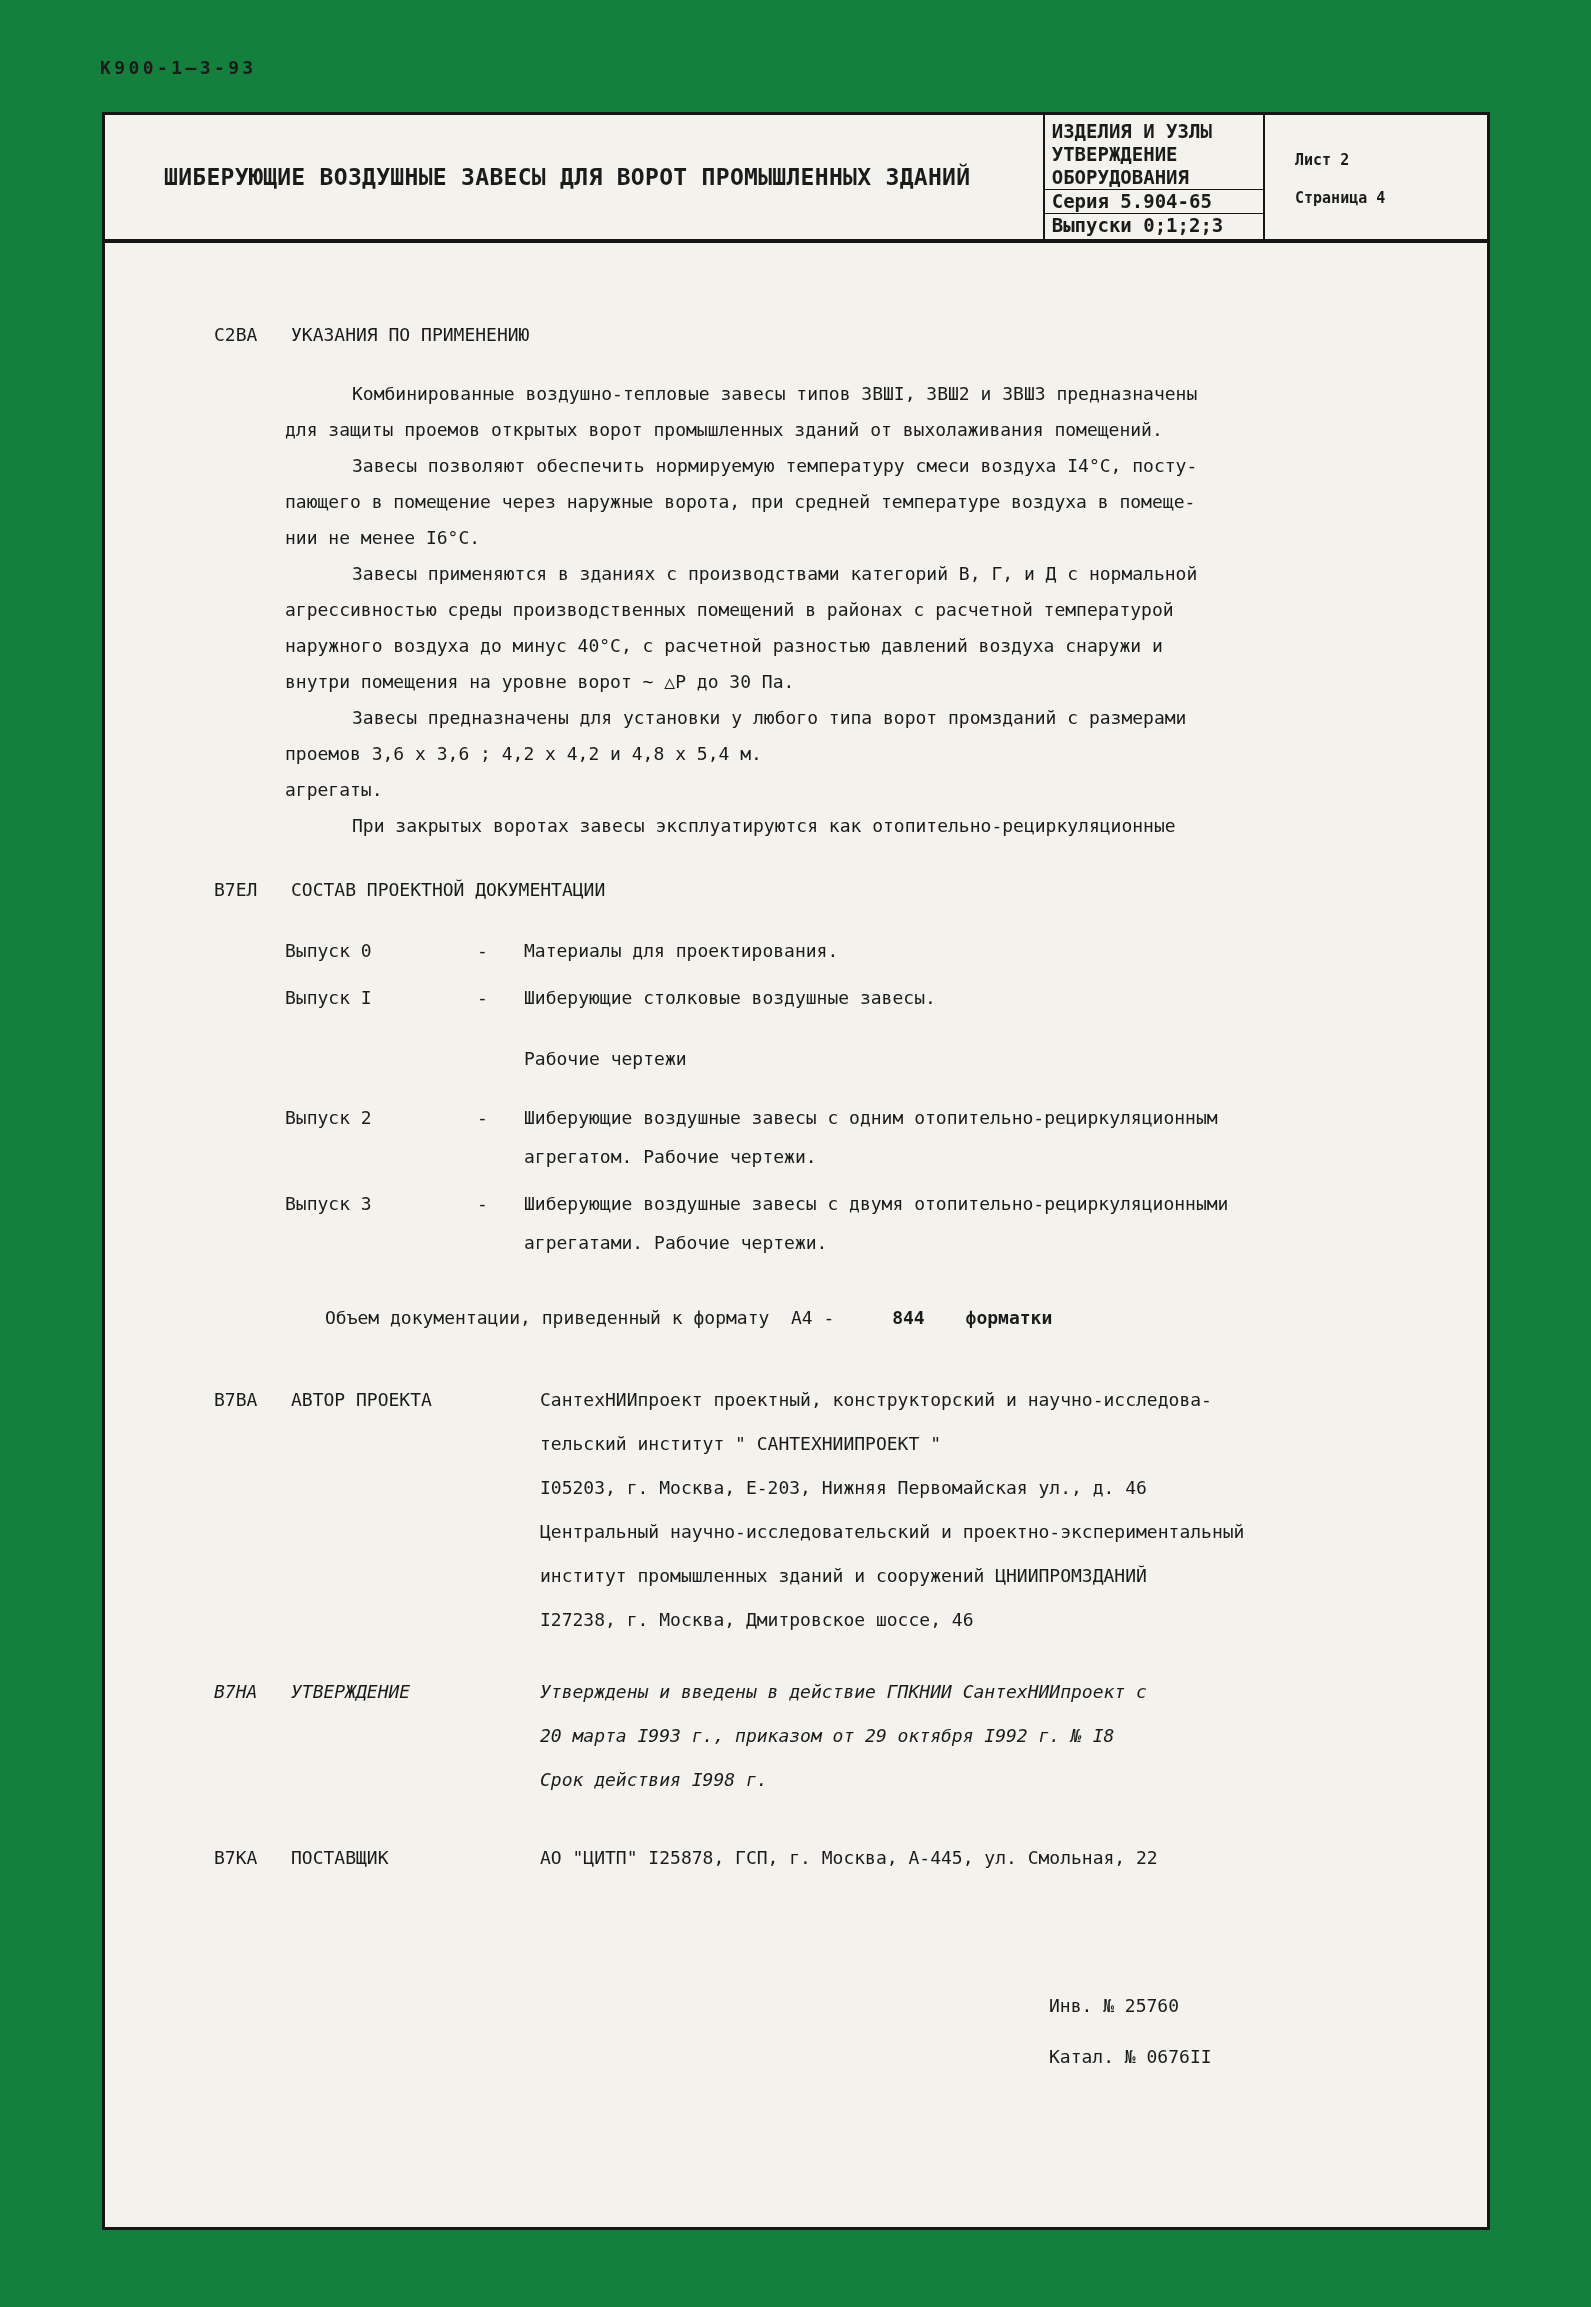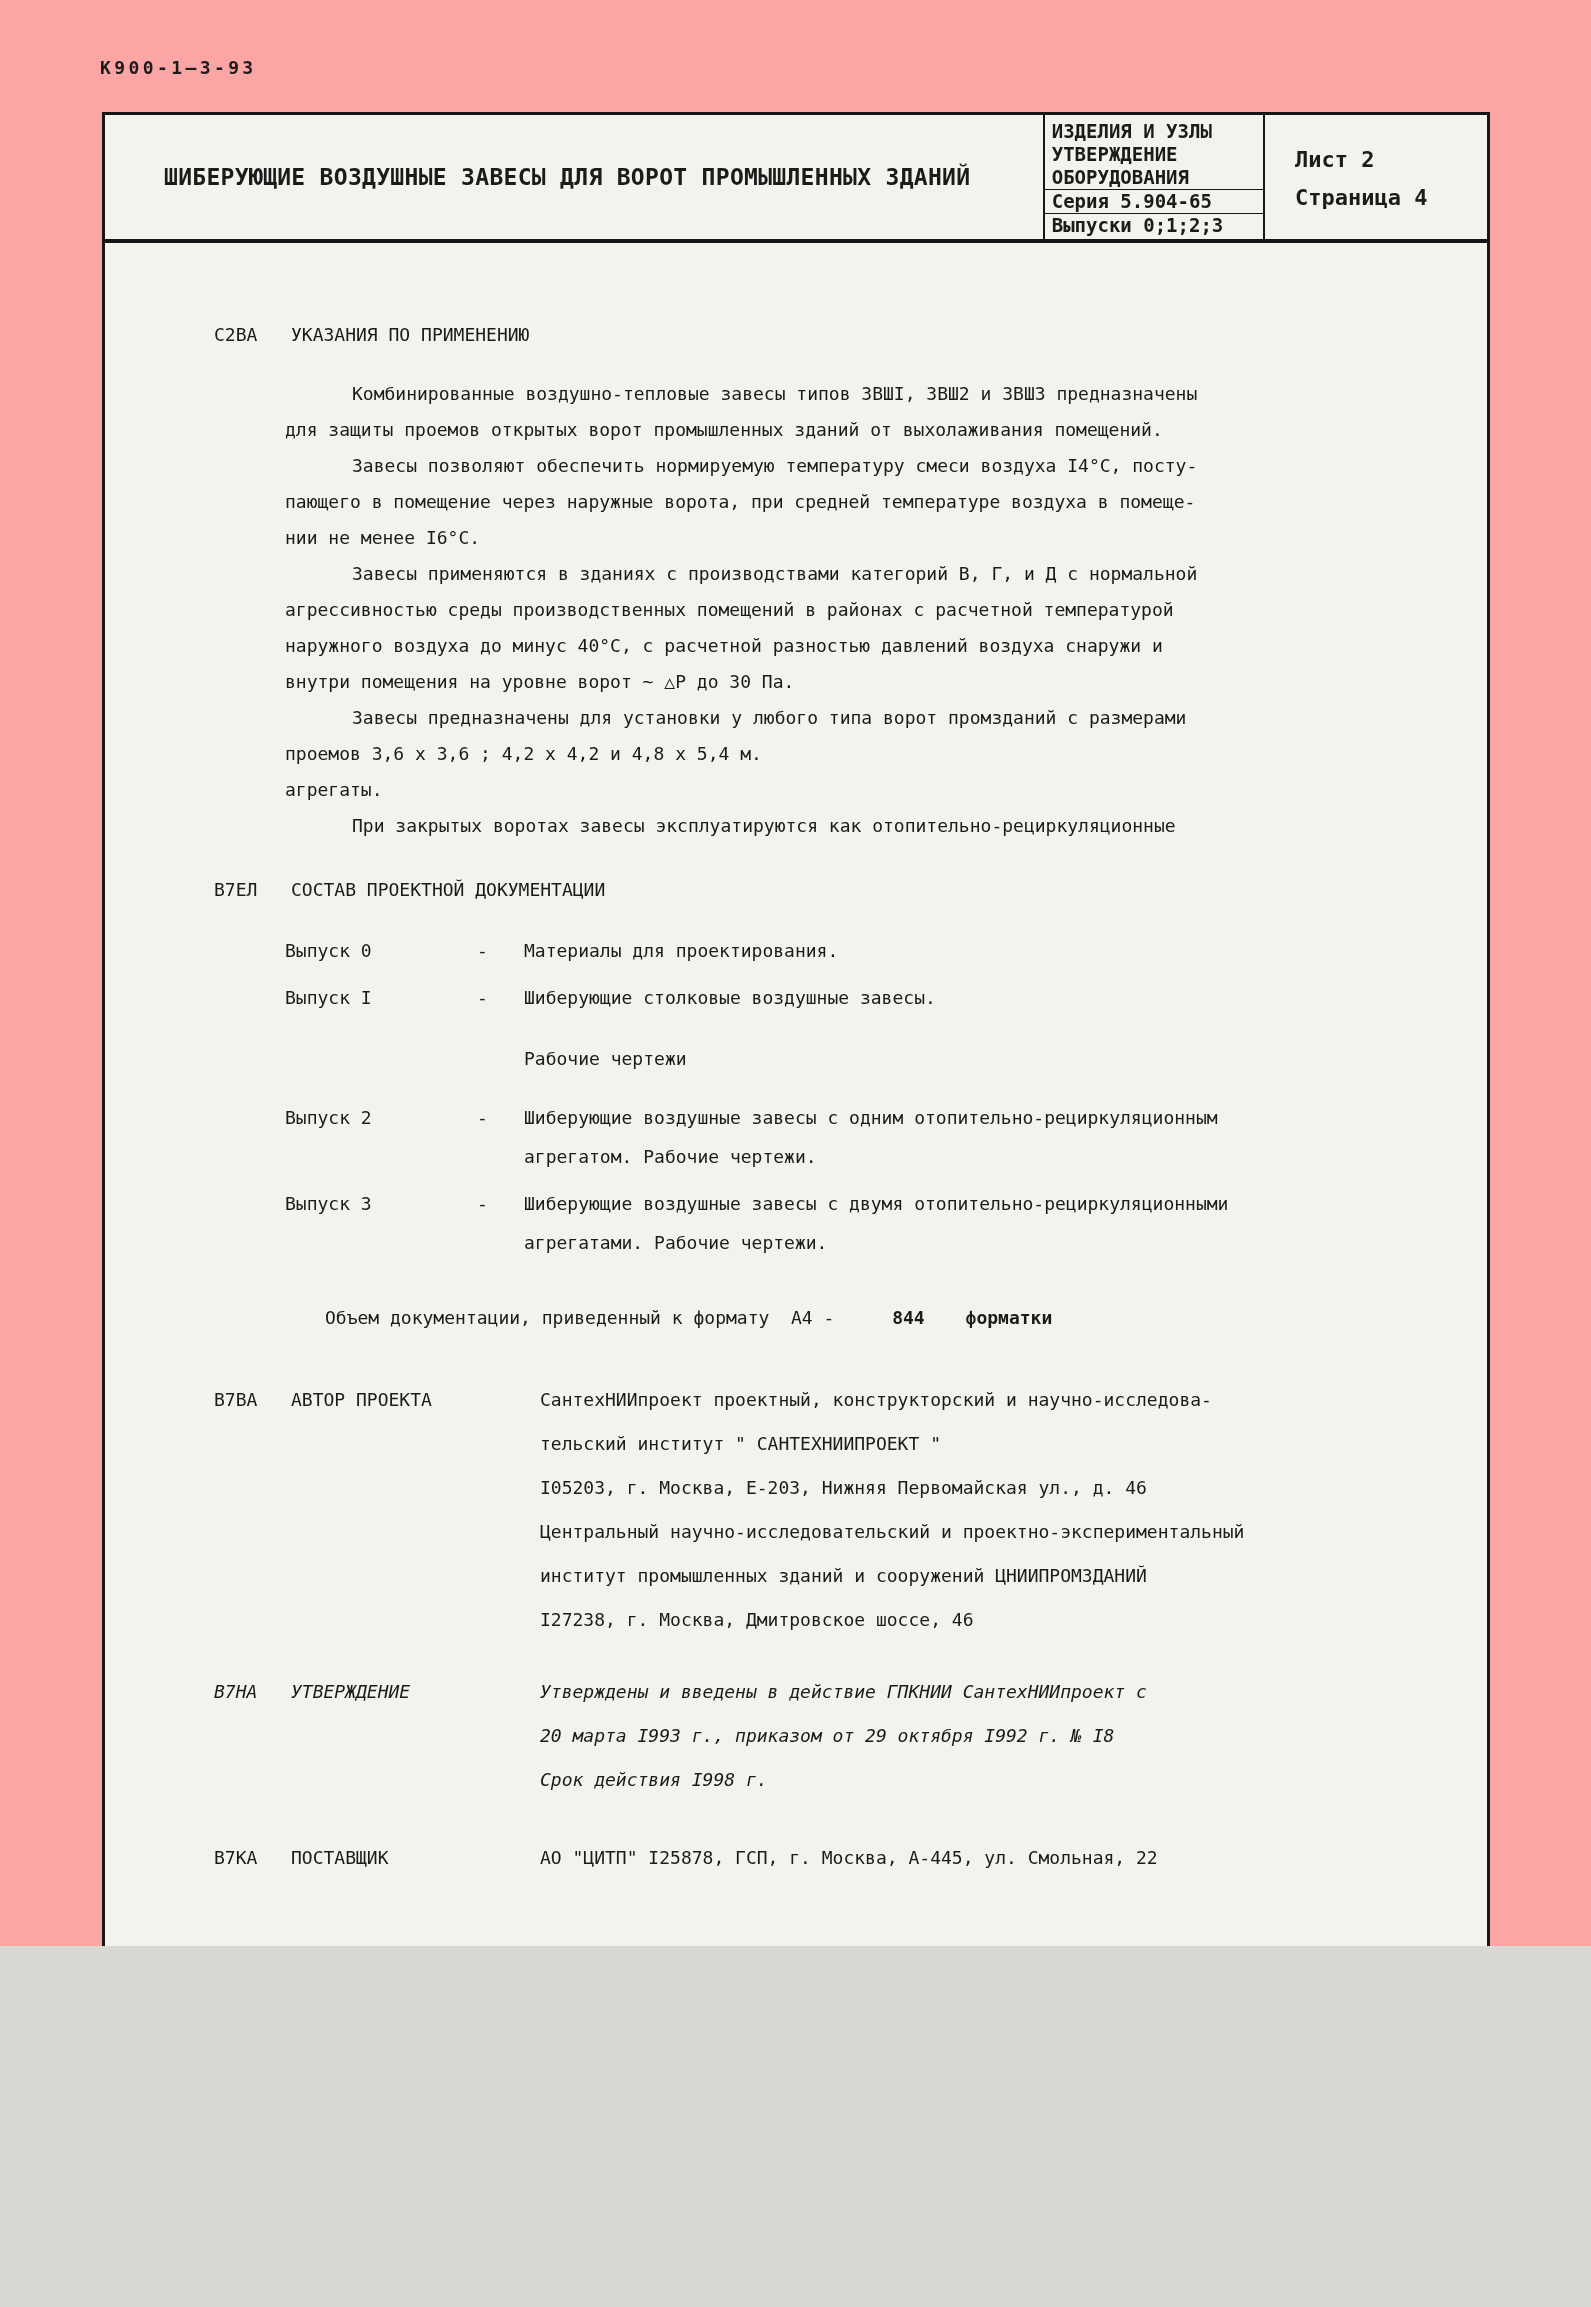--- a/index.html
+++ b/index.html
@@ -1,19 +1,19 @@
 <!DOCTYPE html>
 <html style="font-size:10.8px"><head>
 <meta charset="utf-8">
 <style>
   html,body { margin:0; padding:0; background:#d9d8d3; }
   .page {
     position:relative;
-    width:1592px; height:1946px;
-    background:#fca5a5;
+    width:1592px; height:2307px;
+    background:#15803d;
     font-family:"DejaVu Sans Mono","Liberation Mono",monospace;
     color:#1b1b1b;
     overflow:hidden;
   }
   .pre { white-space:pre; }
 
   .doc-code {
     position:absolute; left:100px; top:57px;
     font-size:18px; letter-spacing:3.4px; font-weight:700;
   }
@@ -37,21 +37,21 @@
   .series-cell {
     width:222px; box-sizing:border-box;
     border-left:2.7px solid #161616; border-right:2.7px solid #161616;
     padding:5.4px 6.7px 0 6.7px;
     font-size:19px; font-weight:700; line-height:23px;
   }
   .s-sep { border-top:1.3px solid #161616; margin:0 -6.7px; padding:0 6.7px; }
   .sheet-cell {
     width:222px; box-sizing:border-box;
     padding:25.6px 0 0 30px;
-    font-size:22px; line-height:38px; font-weight:700;
+    font-size:15px; line-height:38px; font-weight:700;
   }
 
   .content { padding:0 60px 0 109px; font-size:18px; }
 
   .sec-head { display:grid; grid-template-columns:77px 1fr; line-height:36px; }
   .sec-head.usage { margin-top:74px; }
   .sec-head.comp  { margin-top:28px; }
 
   .paras { margin-top:23px; padding-left:71px; line-height:36px; }
   .pline { white-space:pre; }

